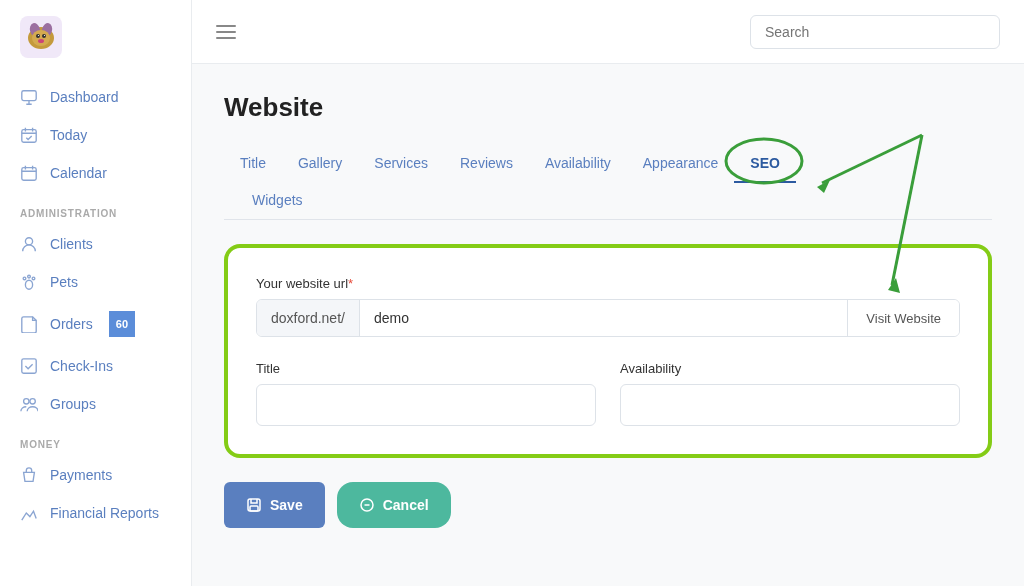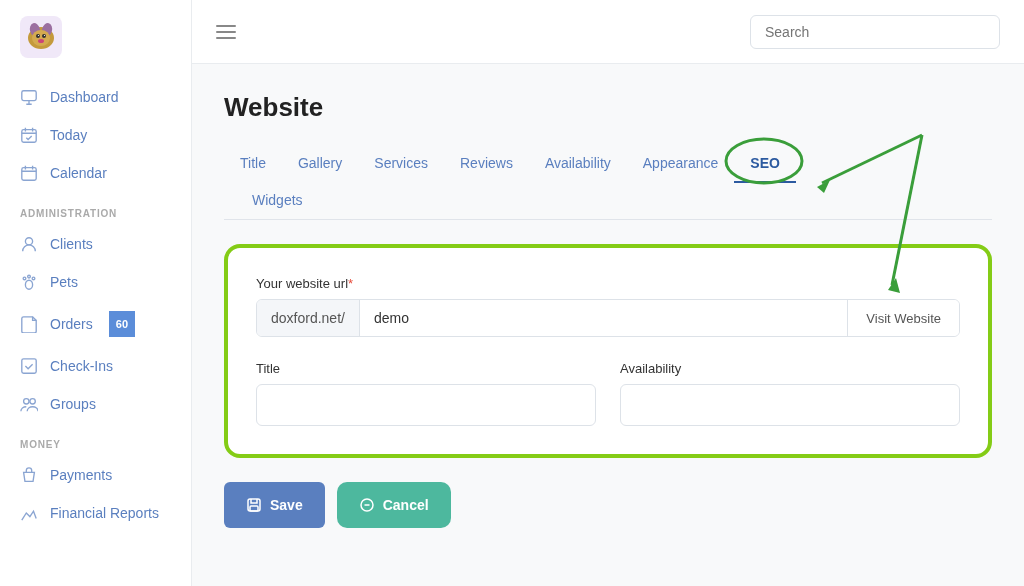--- a/index.html
+++ b/index.html
@@ -226,21 +226,21 @@
       font-weight: 600;
       cursor: pointer;
       display: flex;
       align-items: center;
       gap: 8px;
     }
     .btn-cancel {
       background: #4db89e;
       color: #fff;
       border: none;
-      border-radius: 10px;
+      border-radius: 16px;
       padding: 11px 22px;
       font-size: 14px;
       font-weight: 600;
       cursor: pointer;
       display: flex;
       align-items: center;
       gap: 8px;
     }
 
     

